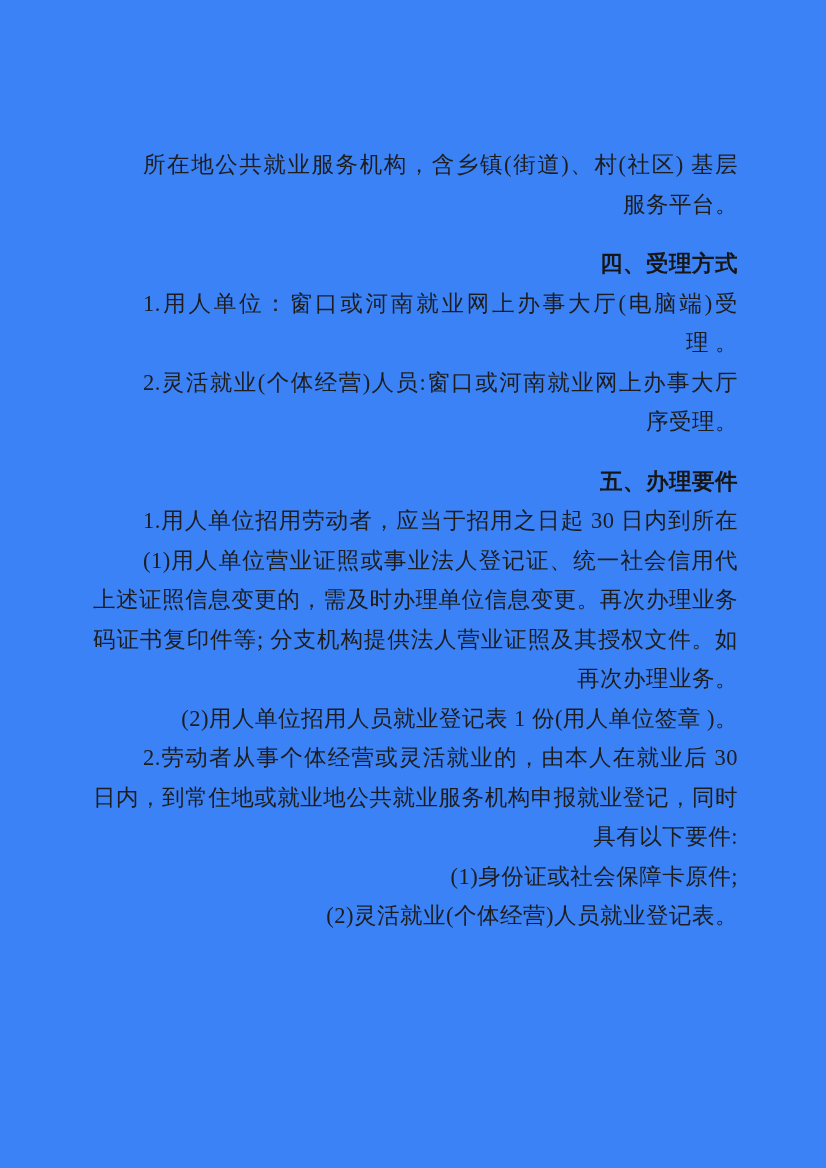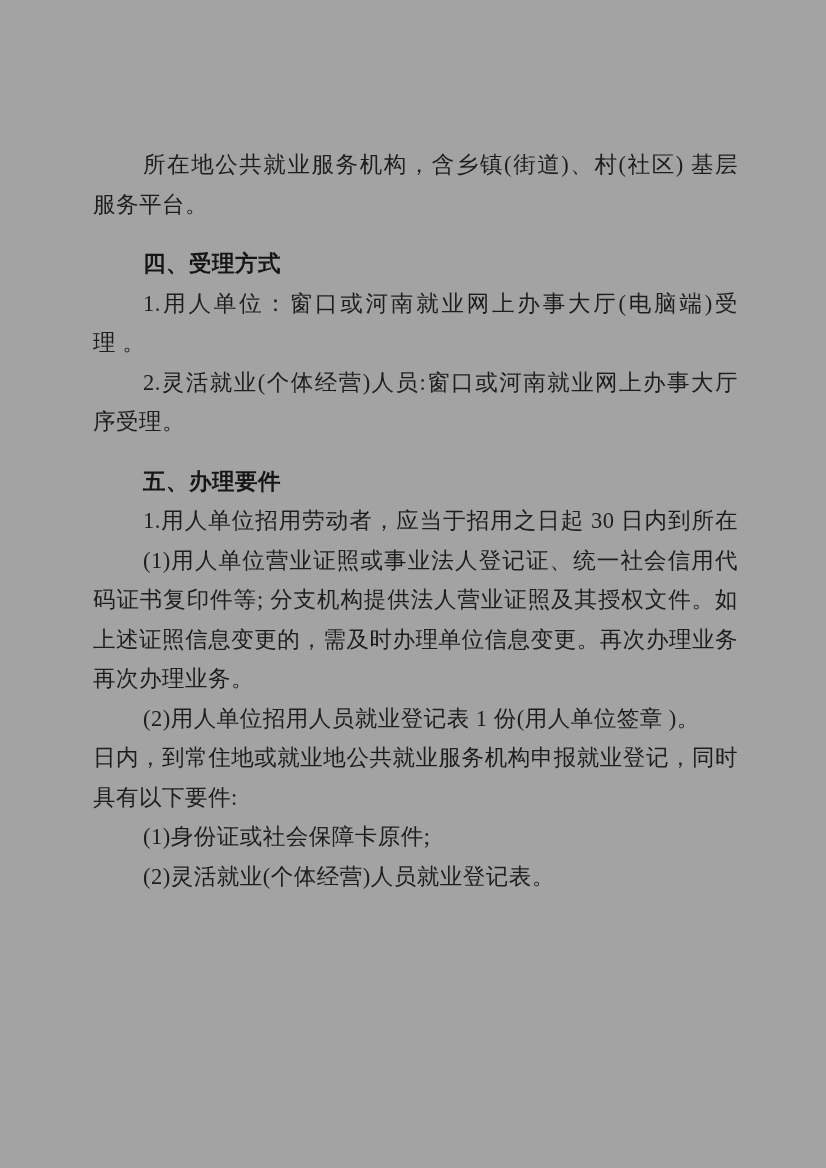--- a/index.html
+++ b/index.html
@@ -10,36 +10,36 @@
   body {
     width: 826px;
     height: 1168px;
     position: relative;
     overflow: hidden;
     font-family: "Liberation Serif", "DejaVu Serif", serif;
   }
   .page {
     position: absolute;
     inset: 0;
-    background: #a3a3a3;
+    background: #3b82f6;
     padding-left: 33px;
   }
   .page-content {
     position: absolute;
     left: 93px;
     top: 145px;
     width: 645px;
     color: #1d1d1d;
     font-size: 22.5px;
     line-height: 39.5px;
     letter-spacing: 0.5px;
   }
   .line {
     width: 100%;
-    text-align: left;
+    text-align: right;
   }
   
   .stretch {
     text-align: justify;
     text-align-last: justify;
     text-justify: inter-character;
   }
   
   .indent {
     padding-left: 50px;
@@ -59,22 +59,23 @@
     <div class="line indent stretch">所在地公共就业服务机构，含乡镇(街道)、村(社区) 基层</div>
     <div class="line">服务平台。</div>
     <div class="line heading indent">四、受理方式</div>
     <div class="line indent stretch">1.用人单位：窗口或河南就业网上办事大厅(电脑端)受</div>
     <div class="line">理 。</div>
     <div class="line indent stretch">2.灵活就业(个体经营)人员:窗口或河南就业网上办事大厅</div>
     <div class="line">序受理。</div>
     <div class="line heading indent">五、办理要件</div>
     <div class="line indent stretch">1.用人单位招用劳动者，应当于招用之日起 30 日内到所在</div>
     <div class="line indent stretch">(1)用人单位营业证照或事业法人登记证、统一社会信用代</div>
+    <div class="line stretch">上述证照信息变更的，需及时办理单位信息变更。再次办理业务</div>
     <div class="line stretch">码证书复印件等; 分支机构提供法人营业证照及其授权文件。如</div>
-    <div class="line stretch">上述证照信息变更的，需及时办理单位信息变更。再次办理业务</div>
     <div class="line">再次办理业务。</div>
     <div class="line indent">(2)用人单位招用人员就业登记表 1 份(用人单位签章 )。</div>
+    <div class="line indent stretch">2.劳动者从事个体经营或灵活就业的，由本人在就业后 30</div>
     <div class="line stretch">日内，到常住地或就业地公共就业服务机构申报就业登记，同时</div>
     <div class="line">具有以下要件:</div>
     <div class="line indent">(1)身份证或社会保障卡原件;</div>
     <div class="line indent">(2)灵活就业(个体经营)人员就业登记表。</div>
   </div>
 </div>
 
 </body></html>

